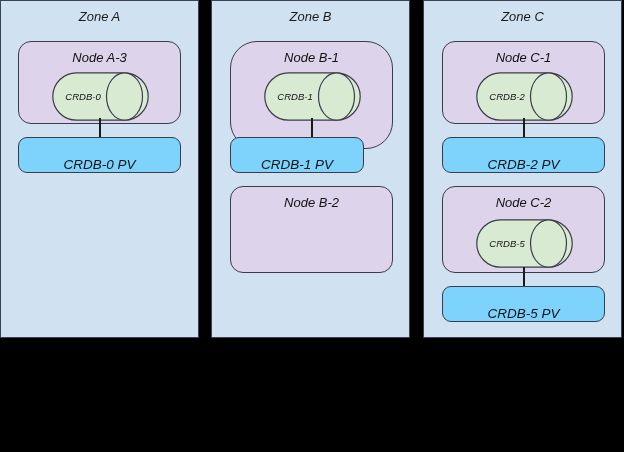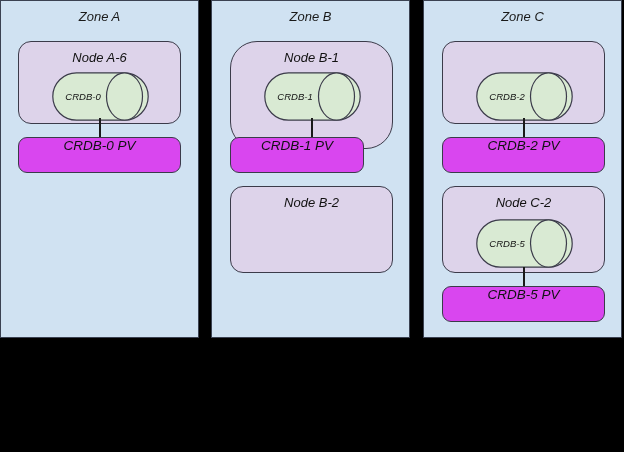--- a/index.html
+++ b/index.html
@@ -44,26 +44,26 @@
     top: 8px;
     left: 0;
     right: 0;
     text-align: center;
     font-size: 13px;
     color: #111111;
     line-height: 16px;
   }
   .pv {
     position: absolute;
-    background: #d946ef;
+    background: #7dd3fc;
     border: 1.2px solid #3b3b4a;
     border-radius: 9px;
     box-sizing: border-box;
     display: flex;
-    align-items: flex-start;
+    align-items: flex-end;
     justify-content: center;
   }
   .pv-label {
     font-size: 13.5px;
     color: #111111;
   }
   .cyl {
     position: absolute;
   }
   .cyl svg {
@@ -90,21 +90,21 @@
 </style>
 </head>
 <body>
 
 <div id="canvas">
 
   <div class="zone" style="left:0px; top:0px; width:199px; height:338px;">
     <div class="zone-title">Zone A</div>
 
     <div class="node" style="left:17px; top:40px; width:163px; height:83px;">
-      <div class="node-title">Node A-6</div>
+      <div class="node-title">Node A-3</div>
 
       <div class="cyl" style="left:33px; top:30px; width:97px; height:49px;">
         <svg width="97" height="49" viewBox="0 0 97 49">
           <path d="M 24.5,0.8 L 72.5,0.8 A 23.7,23.7 0 0 1 72.5,48.2 L 24.5,48.2 A 23.7,23.7 0 0 1 24.5,0.8 Z" fill="#d9ead3" stroke="#3b3b4a" stroke-width="1.2"></path>
           <ellipse cx="72.5" cy="24.5" rx="18" ry="23.7" fill="#d9ead3" stroke="#3b3b4a" stroke-width="1.2"></ellipse>
         </svg>
         <div class="cyl-label" style="width:62px;">CRDB-0</div>
       </div>
     </div>
 
@@ -138,20 +138,21 @@
 
     <div class="node" style="left:18px; top:185px; width:163px; height:87px;padding-left:16px;">
       <div class="node-title">Node B-2</div>
     </div>
   </div>
 
   <div class="zone" style="left:423px; top:0px; width:199px; height:338px;">
     <div class="zone-title">Zone C</div>
 
     <div class="node" style="left:18px; top:40px; width:163px; height:83px;">
+      <div class="node-title">Node C-1</div>
 
       <div class="cyl" style="left:33px; top:30px; width:97px; height:49px;">
         <svg width="97" height="49" viewBox="0 0 97 49">
           <path d="M 24.5,0.8 L 72.5,0.8 A 23.7,23.7 0 0 1 72.5,48.2 L 24.5,48.2 A 23.7,23.7 0 0 1 24.5,0.8 Z" fill="#d9ead3" stroke="#3b3b4a" stroke-width="1.2"></path>
           <ellipse cx="72.5" cy="24.5" rx="18" ry="23.7" fill="#d9ead3" stroke="#3b3b4a" stroke-width="1.2"></ellipse>
         </svg>
         <div class="cyl-label" style="width:62px;">CRDB-2</div>
       </div>
     </div>
 

